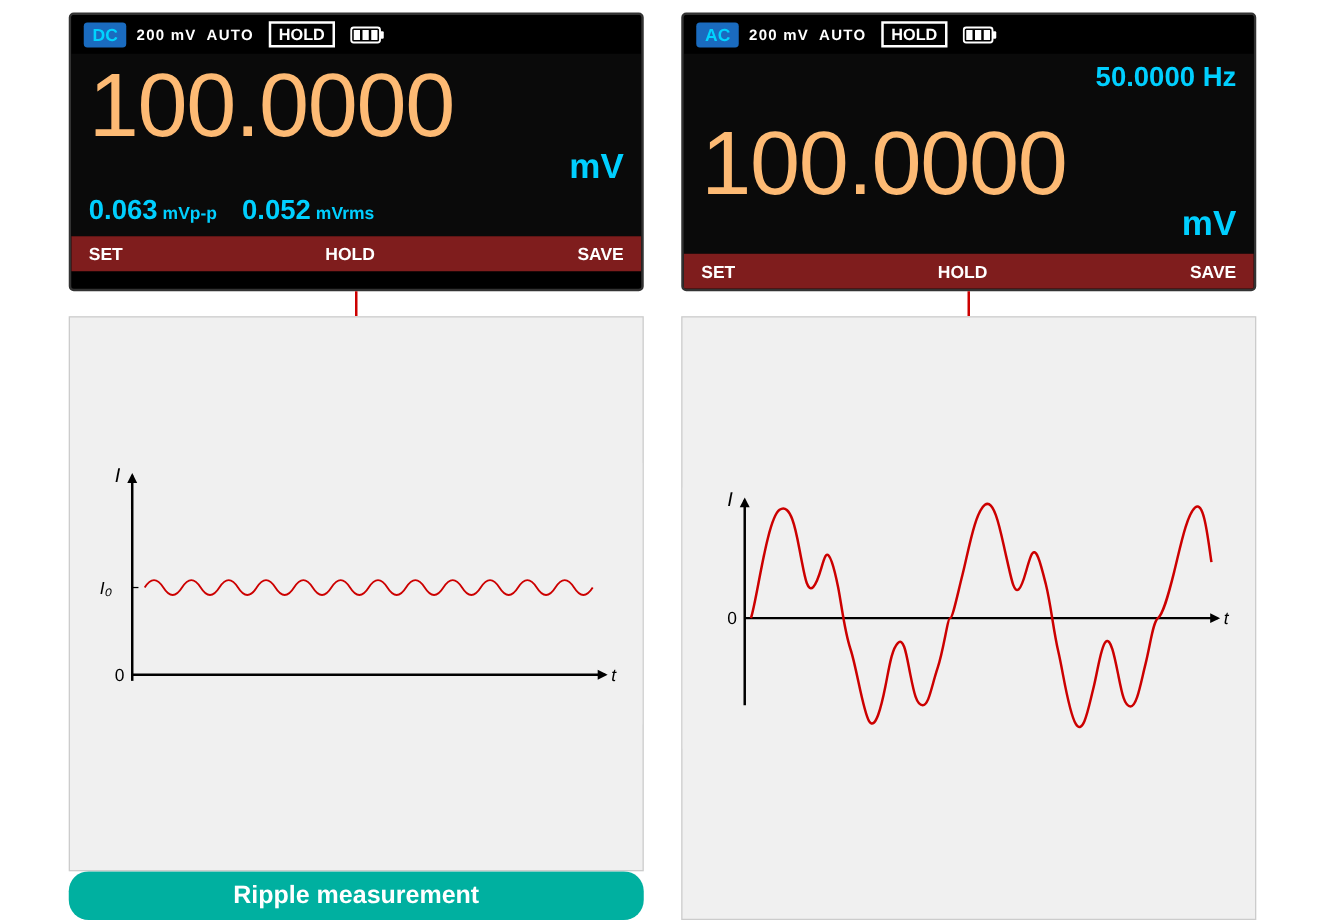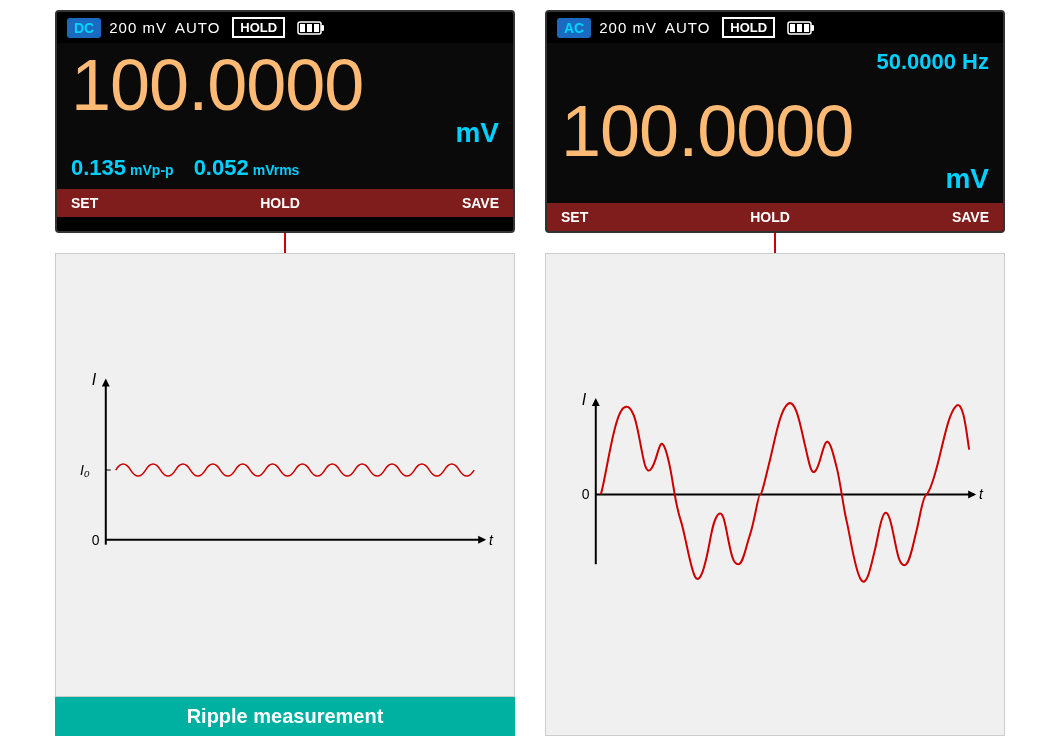--- a/index.html
+++ b/index.html
@@ -42,22 +42,22 @@
       background: #1a6bbf;
       color: #00d4ff;
       font-weight: bold;
       font-size: 14px;
       padding: 2px 7px;
       border-radius: 3px;
     }
 
     .header-text {
       color: #fff;
-      font-size: 15px;
-      font-weight: normal;
+      font-size: 12px;
+      font-weight: bold;
       letter-spacing: 1px;
     }
 
     .hold-badge {
       border: 2px solid #fff;
       color: #fff;
       font-size: 13px;
       font-weight: bold;
       padding: 1px 6px;
       margin-left: 4px;
@@ -202,20 +202,21 @@
     }
 
     .chart-label-box {
       background: #00b0a0;
       color: #fff;
       font-size: 20px;
       font-weight: bold;
       padding: 8px 20px;
       width: 100%;
       text-align: center;
+      border-radius: 16px;
     }
 
     svg.chart-svg {
       width: 100%;
       height: 100%;
     }
   </style>
 </head>
 <body>
 
@@ -235,21 +236,21 @@
           <rect x="10" y="4" width="5" height="8" fill="white"></rect>
           <rect x="17" y="4" width="5" height="8" fill="white"></rect>
         </svg>
       </span>
     </div>
     <div class="meter-body">
       <div class="main-value">100.0000</div>
       <div class="main-unit">mV</div>
       <div class="sub-values">
         <div class="sub-value-group">
-          <span class="sub-number">0.135</span>
+          <span class="sub-number">0.063</span>
           <span class="sub-unit">mVp-p</span>
         </div>
         <div class="sub-value-group">
           <span class="sub-number">0.052</span>
           <span class="sub-unit">mVrms</span>
         </div>
       </div>
     </div>
     <div class="meter-footer">
       <span class="footer-btn">SET</span>

